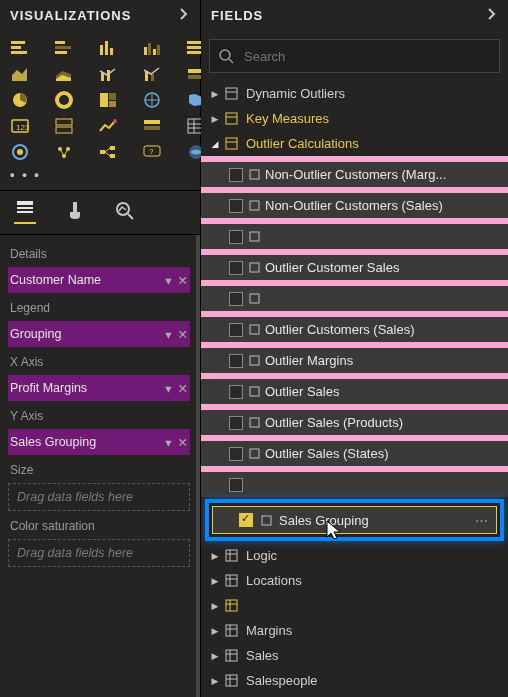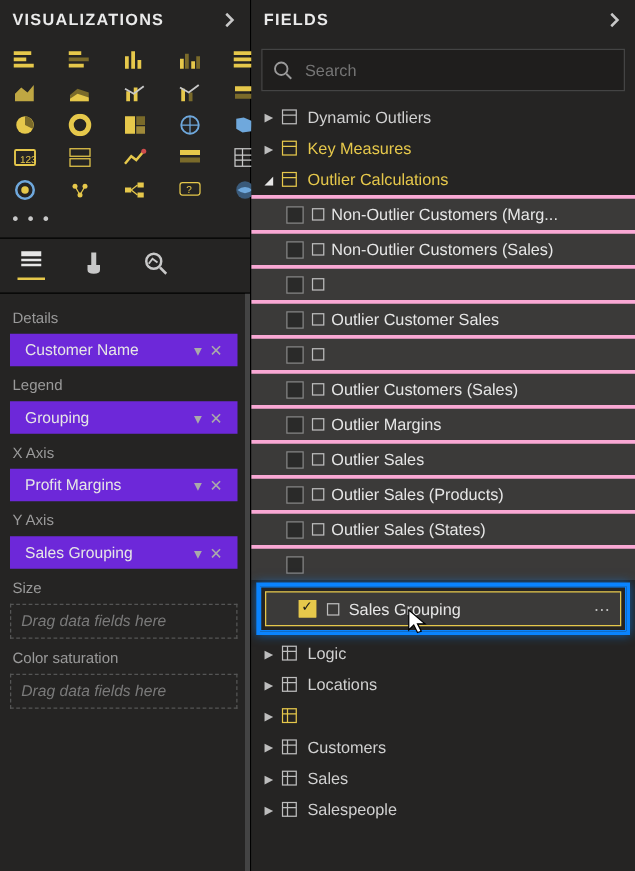--- a/index.html
+++ b/index.html
@@ -1,38 +1,38 @@
 <!DOCTYPE html>
 <html><head>
 <meta charset="utf-8">
 <style>
   html,body{margin:0;padding:0;background:#1e1e1e;font-family:"Segoe UI",Arial,sans-serif;color:#c8c8c8;font-size:13px;width:508px;height:697px;overflow:hidden}
   .root{display:flex;width:508px;height:697px;background:#252423}
   .col-left{width:200px;background:#252423;display:flex;flex-direction:column;border-right:1px solid #000}
   .col-right{flex:1;background:#252423;display:flex;flex-direction:column}
-  .pane-header{display:flex;align-items:center;justify-content:space-between;padding:8px 10px 10px 10px;color:#eaeaea;font-weight:600;letter-spacing:1px}
+  .pane-header{display:flex;align-items:flex-start;justify-content:space-between;padding:8px 10px 10px 10px;color:#eaeaea;font-weight:600;letter-spacing:1px}
   .chevron{color:#c8c8c8}
   .viz-gallery{display:grid;grid-template-columns:repeat(7,24px);gap:4px 20px;padding:4px 8px 4px 8px}
   .viz-item{width:24px;height:22px;display:flex;align-items:center;justify-content:center;color:#e6c84b}
   .viz-item.selected{outline:1px solid #e6c84b;background:#3a3a39}
   .ellipsis{padding:0 10px 8px 10px;color:#c8c8c8;font-weight:bold;letter-spacing:2px}
   .tool-row{display:flex;gap:28px;padding:6px 14px 10px 14px;align-items:center;border-top:1px solid #000;border-bottom:1px solid #000}
   .tool-item{color:#e6e6e6}
   .tool-item.active{border-bottom:2px solid #e6c84b;padding-bottom:3px}
   .wells{flex:1;overflow:hidden;padding:4px 6px 0 8px;border-right:4px solid #444;position:relative}
   .well-label{color:#9a9a9a;font-size:12px;padding:8px 2px 6px 2px}
-  .well-box{background:#6d28d9;height:26px;border-radius:0;display:flex;align-items:center;padding:0 12px;justify-content:space-between;color:#e6e6e6;font-size:12.5px}
+  .well-box{background:#701a75;height:26px;border-radius:0;display:flex;align-items:center;padding:0 2px;justify-content:space-between;color:#e6e6e6;font-size:12.5px}
   .well-box.empty{background:transparent;border:1px dashed #555;color:#7a7a7a;font-style:italic;padding:0 8px}
   .well-controls{display:flex;gap:6px;align-items:center;color:#aaa}
   .search-box{margin:6px 8px 8px 8px;background:#1f1e1d;border:1px solid #444;height:32px;display:flex;align-items:center;padding:0 8px;color:#bdbdbd;gap:8px}
   .search-box input{flex:1;background:transparent;border:none;outline:none;color:#8b5cf6;font-size:13px}
   .tree{flex:1;overflow:hidden;font-size:13px}
   .tree-row{display:flex;align-items:center;height:25px;padding-left:8px;gap:6px;color:#d0d0d0}
   .tree-row.level1{padding-left:10px}
-  .tree-row.level2{padding-left:28px;background:#3b3a39;border-top:3px solid #f9a8d4;color:#e6e6e6;height:25px}
+  .tree-row.level2{padding-left:28px;background:#3b3a39;border-top:6px solid #f9a8d4;color:#e6e6e6;height:25px}
   .tree-row.table-row{padding-left:10px;color:#d0d0d0}
   .tree-row.gold span.lbl{color:#e6c84b}
   .tri{width:8px;text-align:center;color:#bdbdbd;font-size:9px}
   .tri.open{color:#e6e6e6}
   .tbl-icon{color:#bdbdbd;margin-right:2px}
   .chk{width:12px;height:12px;border:1px solid #888;background:#2a2a29;display:inline-block;flex:0 0 12px}
   .chk.checked{background:#e6c84b;border-color:#e6c84b;position:relative}
   .chk.checked::after{content:"✓";position:absolute;top:-2px;left:1px;font-size:11px;color:#1a1a1a}
   .col-icon{width:10px;color:#bdbdbd}
   .hl-wrap{position:relative;margin:2px 4px}
@@ -550,21 +550,21 @@
       </div>
       <div class="tree-row table-row">
         <span class="tri">▶</span>
         <span class="tbl-icon">
             <svg width="13" height="13">
               <rect x="1" y="1" width="11" height="11" fill="none" stroke="#bdbdbd"></rect>
               <line x1="1" y1="5" x2="12" y2="5" stroke="#bdbdbd"></line>
               <line x1="5" y1="1" x2="5" y2="12" stroke="#bdbdbd"></line>
             </svg>
           </span>
-        <span class="lbl">Customers</span>
+        <span class="lbl">Margins</span>
       </div>
       <div class="tree-row table-row">
         <span class="tri">▶</span>
         <span class="tbl-icon">
             <svg width="13" height="13">
               <rect x="1" y="1" width="11" height="11" fill="none" stroke="#bdbdbd"></rect>
               <line x1="1" y1="5" x2="12" y2="5" stroke="#bdbdbd"></line>
               <line x1="5" y1="1" x2="5" y2="12" stroke="#bdbdbd"></line>
             </svg>
           </span>

